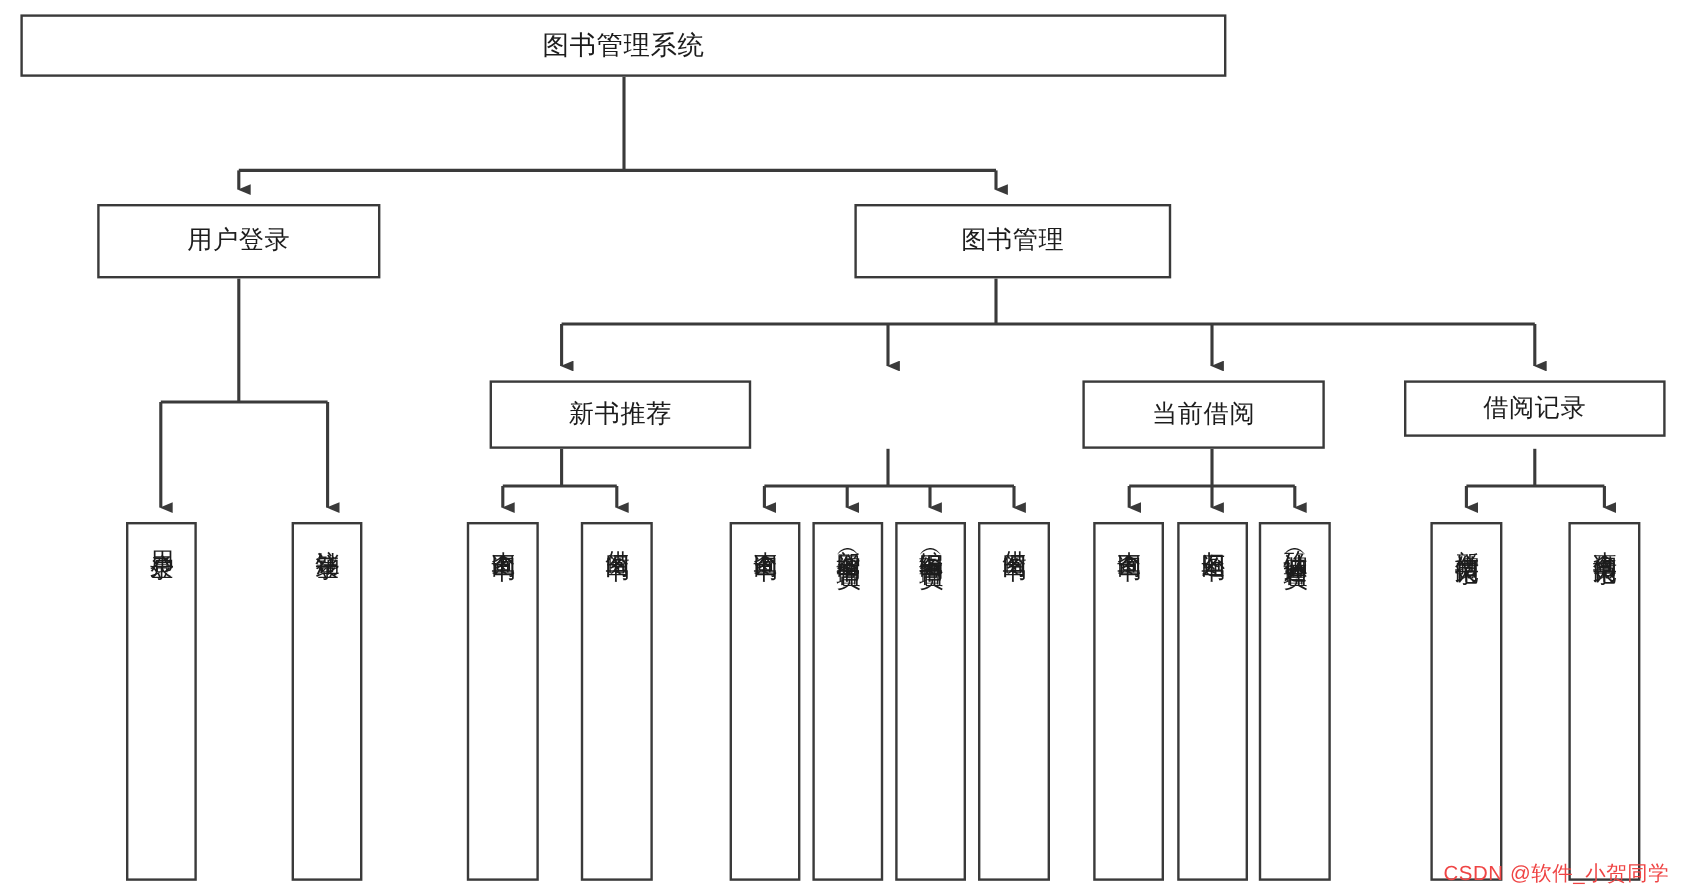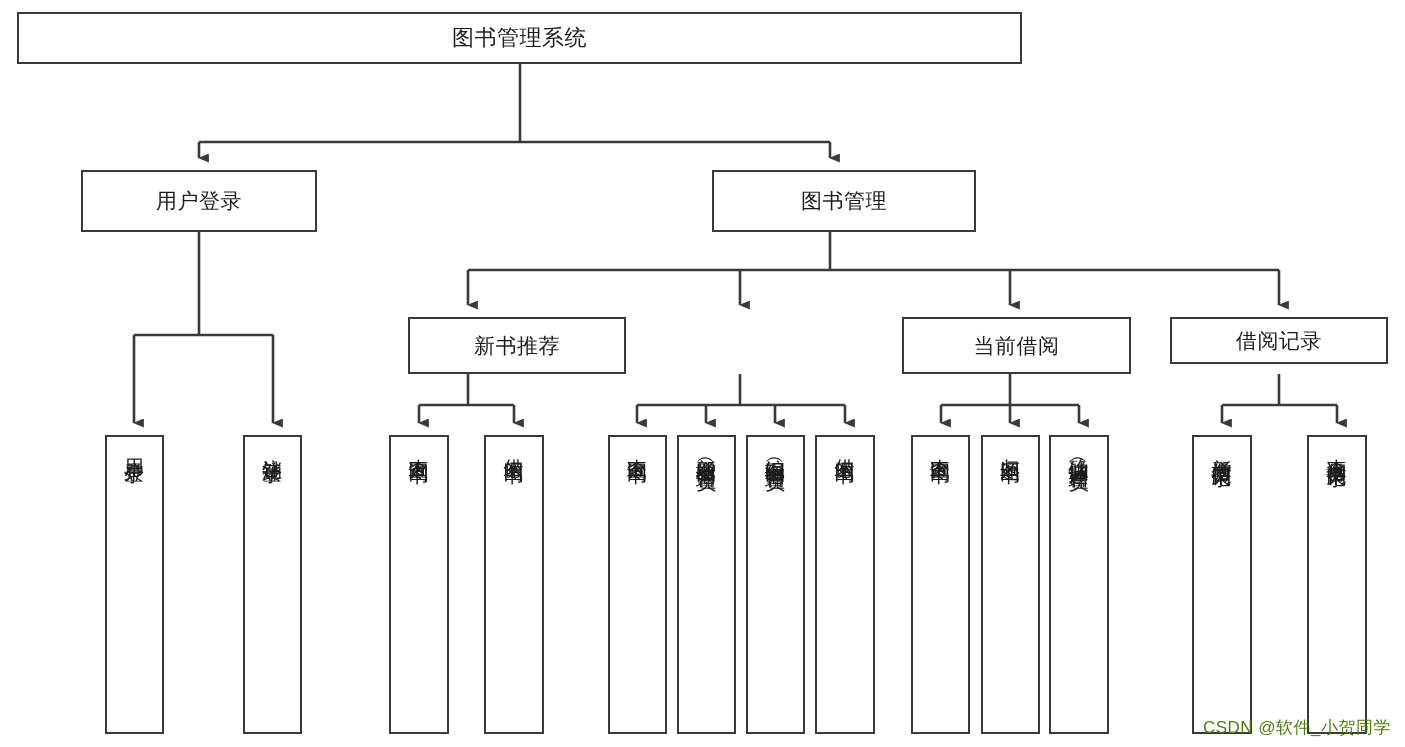--- a/index.html
+++ b/index.html
@@ -57,21 +57,21 @@
     white-space: nowrap;
   }
   .node.root .label {
     font-size: 22px;
   }
   #watermark {
     position: absolute;
     right: 14px;
     bottom: 8px;
     font-size: 17px;
-    color: #4d7c0f;
+    color: #ef4444;
     letter-spacing: 0.5px;
     white-space: nowrap;
     pointer-events: none;
   }
 </style>
 </head>
 <body>
 
 <div id="diagram-root">
 
@@ -135,21 +135,21 @@
 
   <div class="node horizontal" style="left:712px; top:170px; width:264px; height:62px;">
     <span class="label">图书管理</span>
   </div>
 
   <div class="node horizontal" style="left:360px; top:317px; width:218px; height:57px;margin-left:48px;">
     <span class="label">新书推荐</span>
   </div>
 
 
-  <div class="node horizontal" style="left:902px; top:317px; width:229px; height:57px;">
+  <div class="node horizontal" style="left:902px; top:317px; width:202px; height:57px;">
     <span class="label">当前借阅</span>
   </div>
 
   <div class="node horizontal" style="left:1170px; top:317px; width:218px; height:47px;">
     <span class="label">借阅记录</span>
   </div>
 
   <div class="node vertical" style="left:105px; top:435px; width:59px; height:299px;">
     <span class="label">用户登录</span>
   </div>

